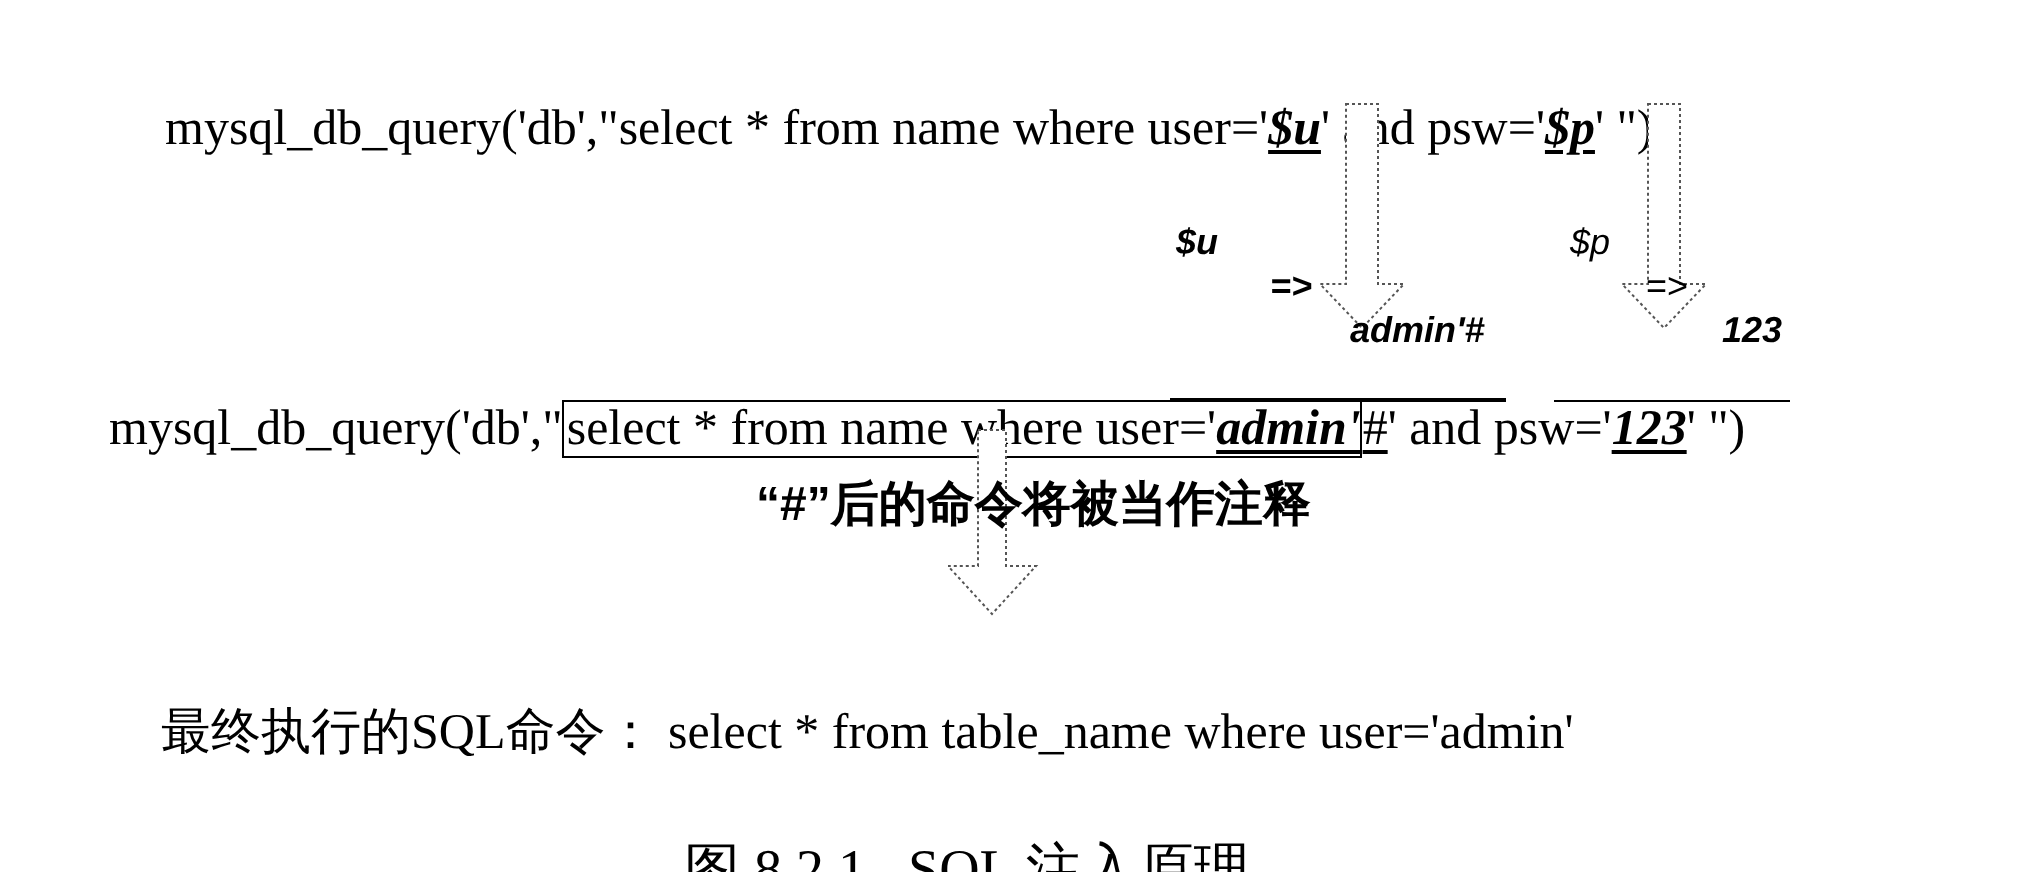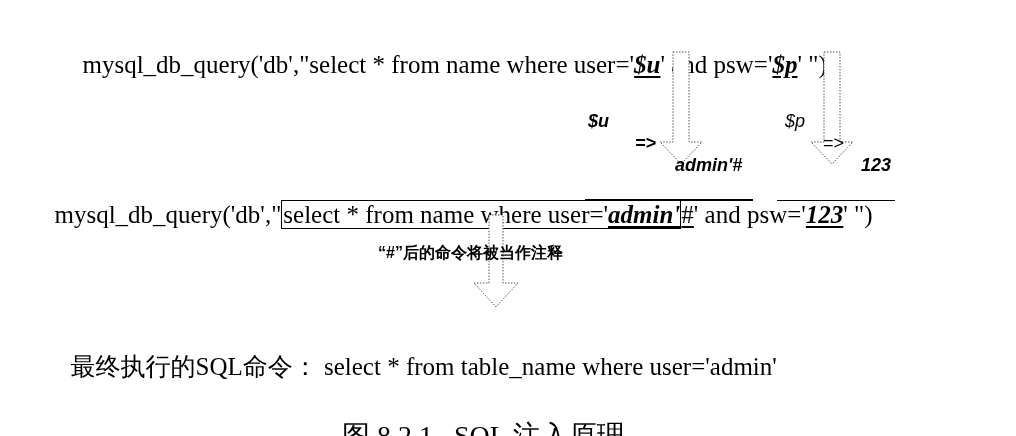--- a/index.html
+++ b/index.html
@@ -6,21 +6,21 @@
     body { width: 1016px; height: 436px; position: relative; overflow: hidden; }
     .serif { font-family: "Liberation Serif", "DejaVu Serif", serif; color: #000; }
     .sans { font-family: "Liberation Sans", "DejaVu Sans", sans-serif; color: #000; }
     .line { position: absolute; white-space: pre; font-size: 25px; line-height: 30px; }
     .bi-ul { font-weight: bold; font-style: italic; text-decoration: underline; text-decoration-thickness: 2px; text-underline-offset: 3px; }
     .boxed { border: 1.5px solid #000; padding: 0 0 0 1px; }
     .arrow { position: absolute; }
     .label-row { position: absolute; white-space: pre; font-size: 18px; line-height: 22px; font-style: italic; font-weight: bold; }
     .label-row .ul { position: absolute; left: 0; right: 0; bottom: -3px; height: 2px; background: #000; }
     .thin { font-weight: normal; }
-    .comment { position: absolute; font-size: 16px; font-weight: bold; white-space: pre; line-height: 22px; }
+    .comment { position: absolute; font-size: 24px; font-weight: bold; white-space: pre; line-height: 22px; }
     .caption { position: absolute; font-size: 28px; white-space: pre; line-height: 32px; }
   </style>
 </head>
 <body>
 
 <div class="line serif" style="left:70px; top:20px;">
   <span>mysql_db_query('db',"select * from name where user='</span><span class="bi-ul">$u</span><span>' and psw='</span><span class="bi-ul">$p</span><span>' ");</span>
 </div>
 
 <svg class="arrow" style="left:660px; top:50px;" width="44" height="116" viewBox="0 0 44 116">
@@ -48,19 +48,19 @@
 <div class="line serif" style="left:42px; top:170px;">
   <span>mysql_db_query('db',"</span><span class="boxed"><span>select * from name where user='</span><span class="bi-ul">admin'</span></span><span style="text-decoration:underline; text-decoration-thickness:2px; text-underline-offset:3px;">#</span><span>' and psw='</span><span class="bi-ul">123</span><span>' ")</span>
 </div>
 
 <svg class="arrow" style="left:474px; top:213px;" width="46" height="98" viewBox="0 0 46 98">
   <path d="M15 2 L29 2 L29 70 L44 70 L22 94 L0 70 L15 70 Z" fill="#ffffff" stroke="#555" stroke-width="1" stroke-dasharray="1.5,1.5"></path>
 </svg>
 
 <div class="comment sans" style="left:378px; top:242px;">“#”后的命令将被当作注释</div>
 
-<div class="line serif" style="left:58px; top:322px;">
+<div class="line serif" style="left:68px; top:322px;">
   <span>最终执行的SQL命令：</span><span> </span><span>select * from table_name where user='admin'</span>
 </div>
 
 <div class="caption serif" style="left:328px; top:388px;">
   <span>图 8.2.1</span><span>   </span><span>SQL 注入原理</span>
 </div>
 
 </body></html>

